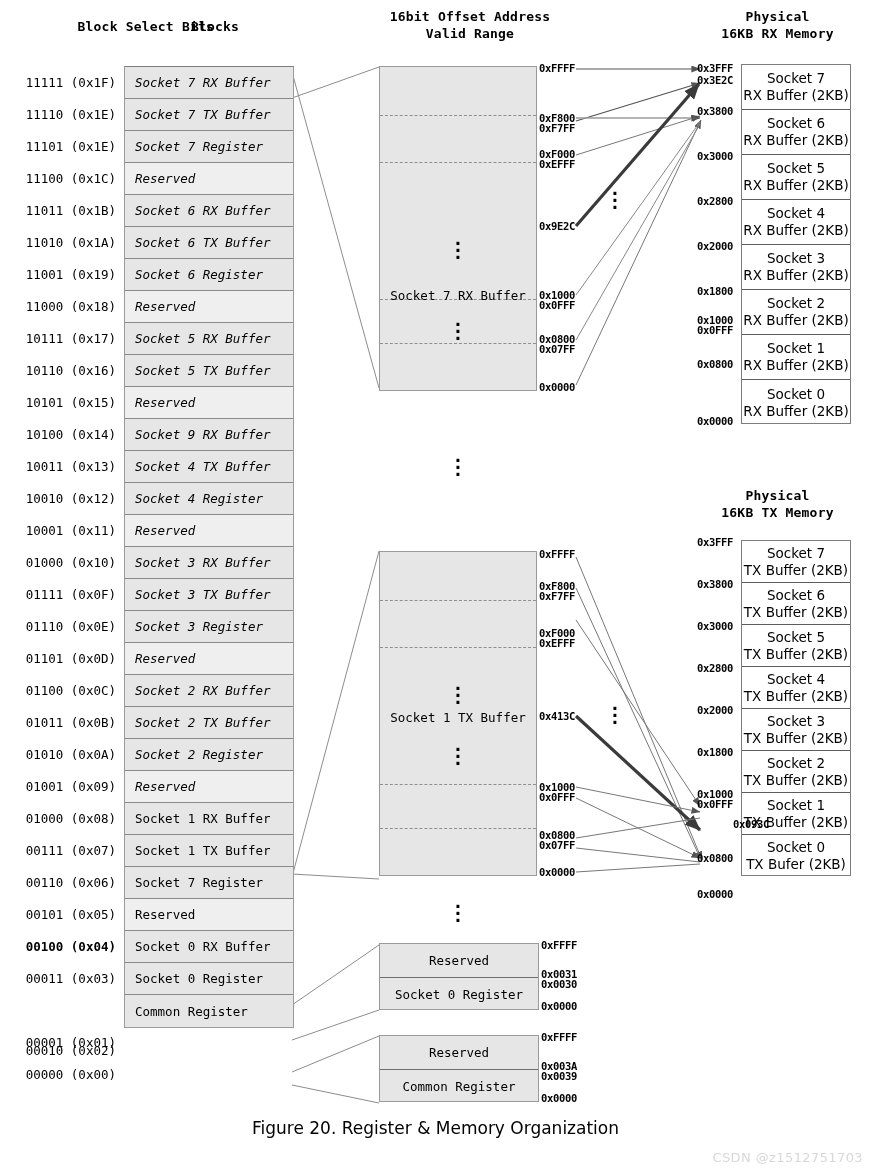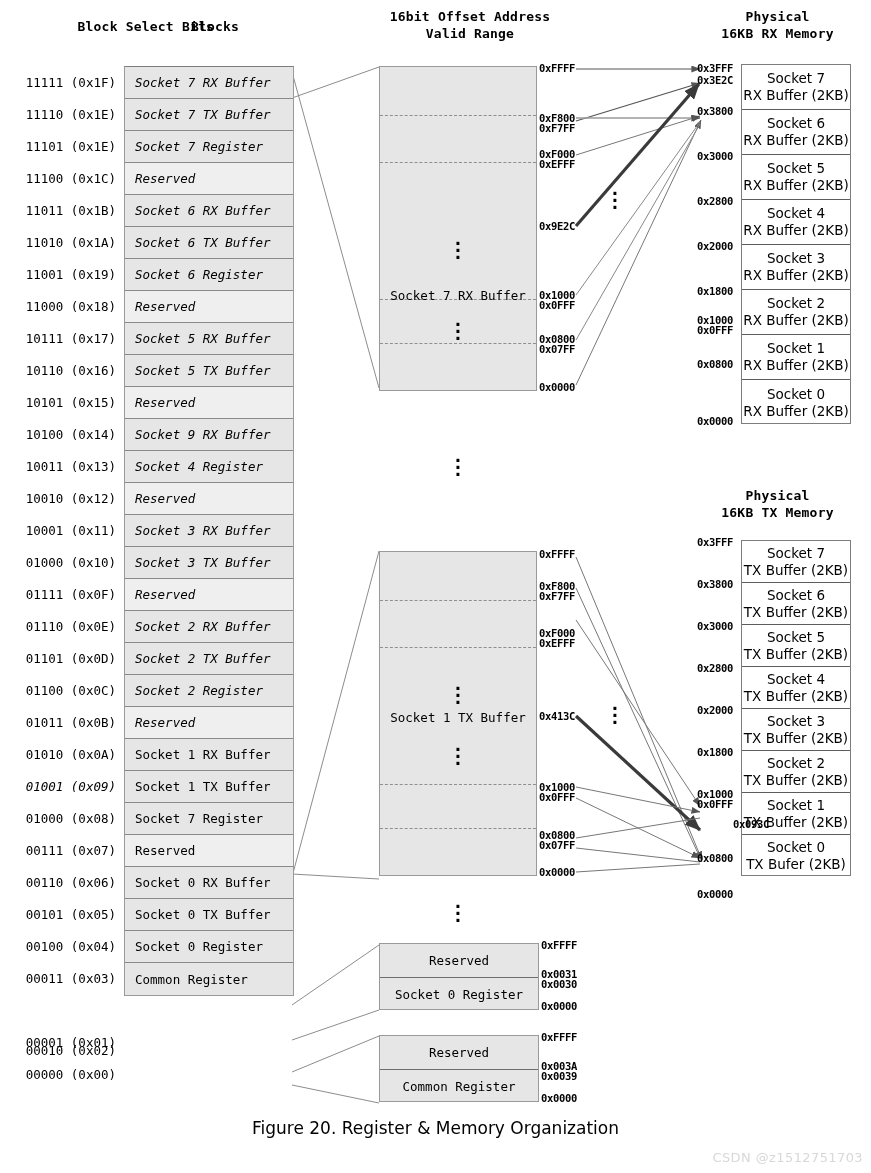--- a/index.html
+++ b/index.html
@@ -123,26 +123,26 @@
     <div class="abs bsb" style="top: 459px;">10011 (0x13)</div>
     <div class="abs bsb" style="top: 491px;">10010 (0x12)</div>
     <div class="abs bsb" style="top: 523px;">10001 (0x11)</div>
     <div class="abs bsb" style="top: 555px;">01000 (0x10)</div>
     <div class="abs bsb" style="top: 587px;">01111 (0x0F)</div>
     <div class="abs bsb" style="top: 619px;">01110 (0x0E)</div>
     <div class="abs bsb" style="top: 651px;">01101 (0x0D)</div>
     <div class="abs bsb" style="top: 683px;">01100 (0x0C)</div>
     <div class="abs bsb" style="top: 715px;">01011 (0x0B)</div>
     <div class="abs bsb" style="top: 747px;">01010 (0x0A)</div>
-    <div class="abs bsb" style="top: 779px; font-style: italic;">01001 (0x09)</div>
+    <div class="abs bsb" style="top: 779px;">01001 (0x09)</div>
     <div class="abs bsb" style="top: 811px;">01000 (0x08)</div>
     <div class="abs bsb" style="top: 843px;">00111 (0x07)</div>
     <div class="abs bsb" style="top: 875px;">00110 (0x06)</div>
     <div class="abs bsb" style="top: 907px;">00101 (0x05)</div>
-    <div class="abs bsb" style="top: 939px;">00100 (0x04)</div>
+    <div class="abs bsb" style="top: 939px; font-weight: bold;">00100 (0x04)</div>
     <div class="abs bsb" style="top: 971px;">00011 (0x03)</div>
     <div class="abs bsb" style="top: 1003px; margin-top: 40px;">00010 (0x02)</div>
     <div class="abs bsb" style="top: 1035px;">00001 (0x01)</div>
     <div class="abs bsb" style="top: 1067px;">00000 (0x00)</div>
   </div>
 
 <div class="abs" id="blocks-table">
     <div class="blk-row">
       <span class="it">Socket 7 RX Buffer</span>
     </div>
@@ -173,31 +173,37 @@
     <div class="blk-row">
       <span class="it">Socket 5 TX Buffer</span>
     </div>
     <div class="blk-row resv">
       <span class="it">Reserved</span>
     </div>
     <div class="blk-row">
       <span class="it">Socket 9 RX Buffer</span>
     </div>
     <div class="blk-row">
+      <span class="it">Socket 4 TX Buffer</span>
+    </div>
+    <div class="blk-row">
       <span class="it">Socket 4 Register</span>
     </div>
     <div class="blk-row resv">
       <span class="it">Reserved</span>
     </div>
     <div class="blk-row">
       <span class="it">Socket 3 RX Buffer</span>
     </div>
     <div class="blk-row">
       <span class="it">Socket 3 TX Buffer</span>
     </div>
+    <div class="blk-row">
+      <span class="it">Socket 3 Register</span>
+    </div>
     <div class="blk-row resv">
       <span class="it">Reserved</span>
     </div>
     <div class="blk-row">
       <span class="it">Socket 2 RX Buffer</span>
     </div>
     <div class="blk-row">
       <span class="it">Socket 2 TX Buffer</span>
     </div>
     <div class="blk-row">
@@ -213,23 +219,20 @@
       <span class="up">Socket 1 TX Buffer</span>
     </div>
     <div class="blk-row">
       <span class="up">Socket 7 Register</span>
     </div>
     <div class="blk-row resv">
       <span class="up">Reserved</span>
     </div>
     <div class="blk-row">
       <span class="up">Socket 0 RX Buffer</span>
-    </div>
-    <div class="blk-row">
-      <span class="up">Socket 0 TX Buffer</span>
     </div>
     <div class="blk-row">
       <span class="up">Socket 0 Register</span>
     </div>
     <div class="blk-row">
       <span class="up">Common Register</span>
     </div>
   </div>
 
 <div class="abs midbox" id="offset-rx-box" style="left:379px;top:66px;width:158px;height:325px;">

